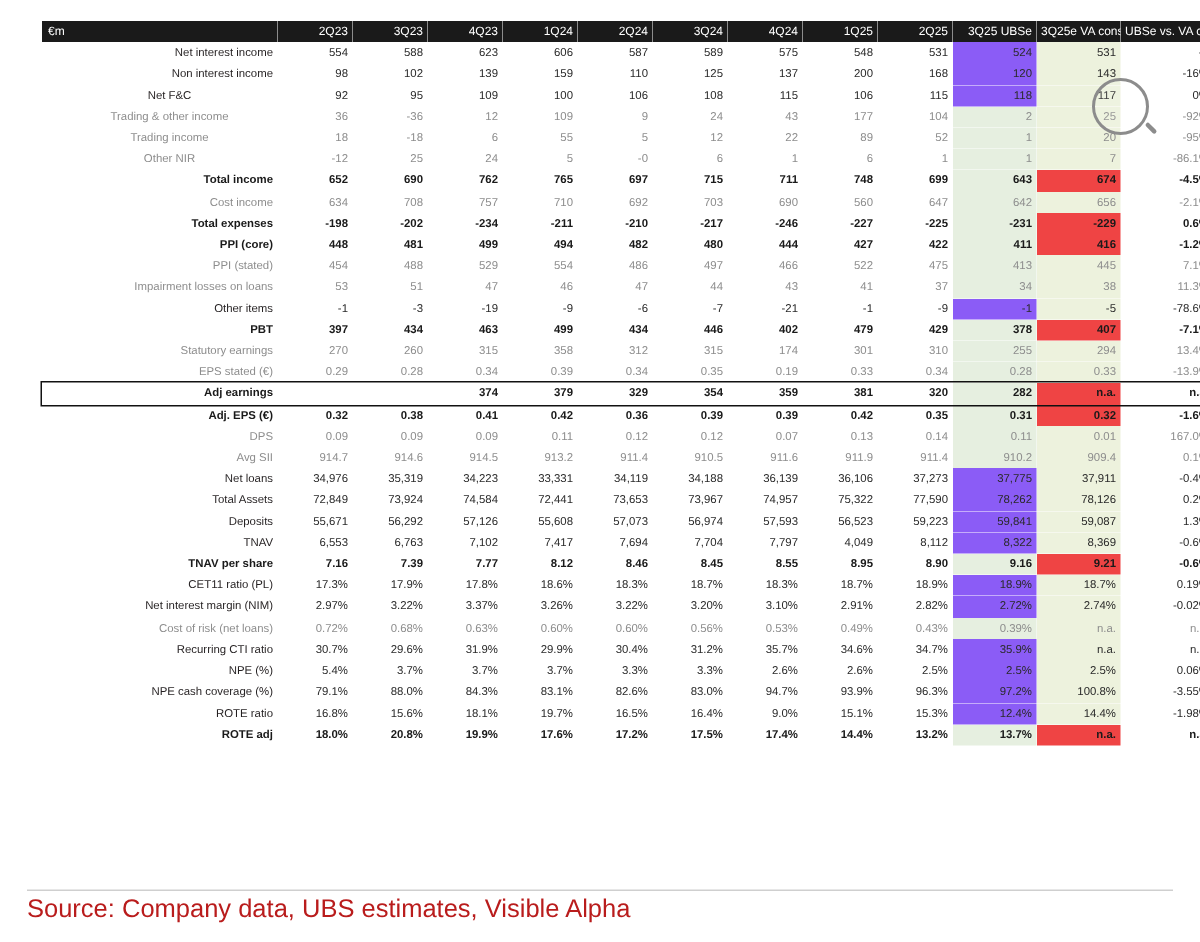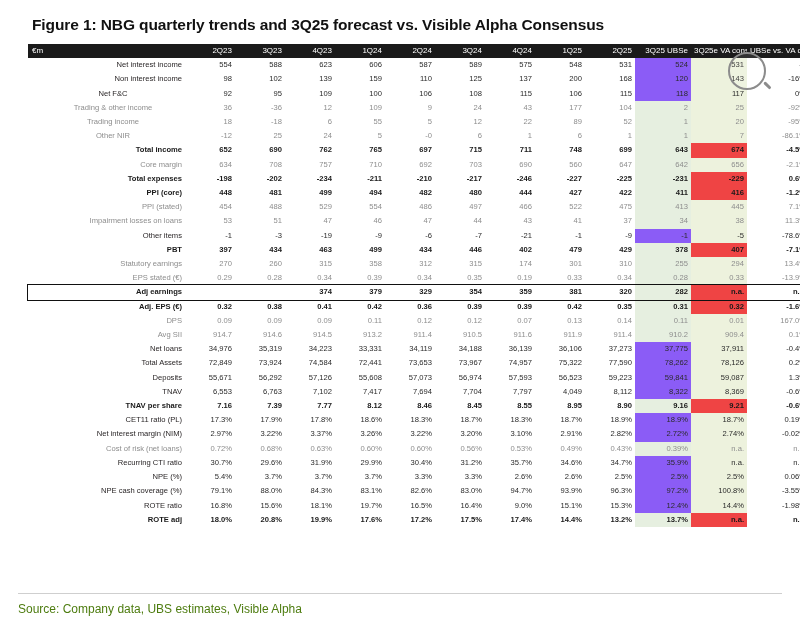--- a/index.html
+++ b/index.html
@@ -57,22 +57,22 @@
   tr.indent td.lbl{padding-left:16px;text-align:center;}
   td.num{color:#2a2a2a;}
   tr.bold td.c-ubse{background:#e6efe0;}
   tr.bold td.c-vacons{background:#ef4444;}
   tr.grey td.c-ubse{background:#e6efe0;}
   tr.grey td.c-vacons{background:#edf2dd;}
   .boxed{outline:1.3px solid #111;}
   .source{
     position:absolute;
     left:18px;bottom:12px;
-    font-size:12px;
-    color:#4d7c0f;
+    font-size:17px;
+    color:#b91c1c;
   }
   .source-rule{
     position:absolute;
     left:18px;right:18px;bottom:34px;
     border-top:1px solid #cfcfcf;
   }
   .magnifier{
     position:absolute;
     right:34px;top:52px;
     width:34px;height:34px;
@@ -88,21 +88,20 @@
     right:-8px;bottom:1px;
     transform:rotate(45deg);
     border-radius:2px;
   }
 </style>
 </head>
 <body>
 
 <div class="page">
 
-  <div class="fig-title">Figure 1: NBG quarterly trends and 3Q25 forecast vs. Visible Alpha Consensus</div>
 
   <table class="grid">
     <thead>
       <tr>
         <th class="lbl" style="width:150px">€m</th>
         <th style="width:44px">2Q23</th>
         <th style="width:44px">3Q23</th>
         <th style="width:44px">4Q23</th>
         <th style="width:44px">1Q24</th>
         <th style="width:44px">2Q24</th>
@@ -216,21 +215,21 @@
           <td class="num">697</td>
           <td class="num">715</td>
           <td class="num">711</td>
           <td class="num">748</td>
           <td class="num">699</td>
           <td class="num c-ubse">643</td>
           <td class="num c-vacons">674</td>
           <td class="num">-4.5%</td>
         </tr>
         <tr class="grey">
-          <td class="lbl">Core margin</td>
+          <td class="lbl">Cost income</td>
           <td class="num">634</td>
           <td class="num">708</td>
           <td class="num">757</td>
           <td class="num">710</td>
           <td class="num">692</td>
           <td class="num">703</td>
           <td class="num">690</td>
           <td class="num">560</td>
           <td class="num">647</td>
           <td class="num c-ubse">642</td>

